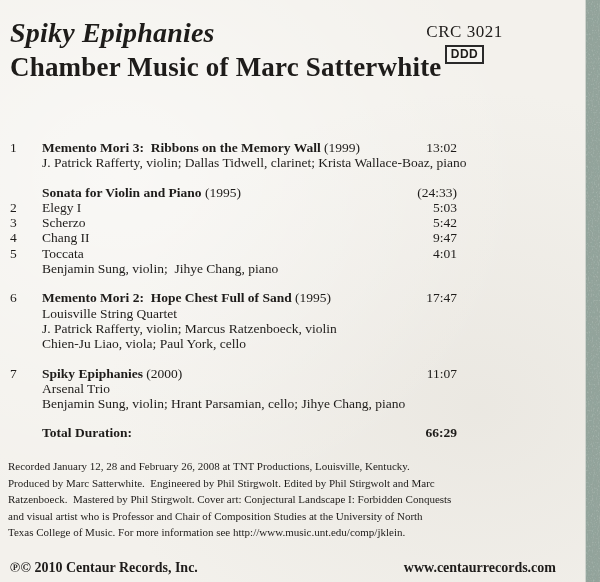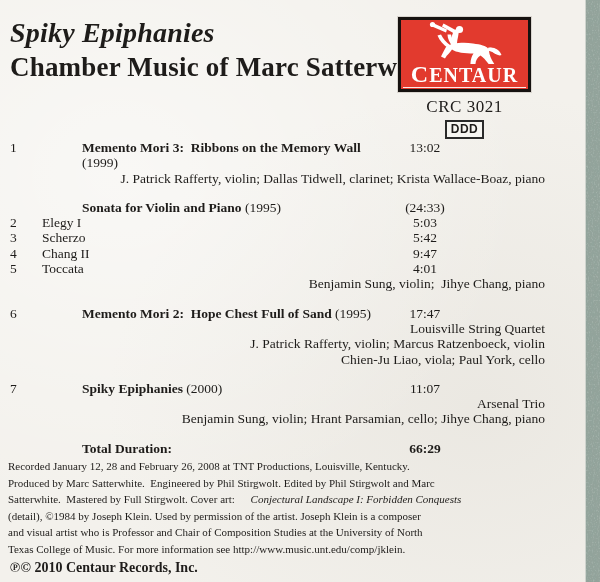--- a/index.html
+++ b/index.html
@@ -37,31 +37,31 @@
     display:inline-block;margin-top:3px;border:2px solid #2a2a2a;background:#f6f5f1;
     font-family:"Liberation Sans","DejaVu Sans",sans-serif;
     font-size:12px;font-weight:bold;line-height:13px;padding:1px 4px;letter-spacing:.5px;
   }
 
   
   .track-list{position:absolute;left:0;top:140px;width:585px;font-size:13.5px;line-height:15.3px;}
   .t-row{display:flex;padding:0 128px 0 10px;}
   .t-num{width:32px;flex:0 0 32px;}
   .t-title{flex:1;white-space:pre-wrap;}
-  .t-title.b{font-weight:bold;margin-left:40px;}
+  .t-title.b{font-weight:bold;}
   .t-year{font-weight:normal;}
-  .t-time{flex:0 0 64px;width:64px;text-align:center;}
+  .t-time{flex:0 0 64px;width:64px;text-align:right;}
   .t-time.b{font-weight:bold;}
-  .perf-row{padding:0 40px 0 42px;white-space:pre-wrap;text-align:right;}
+  .perf-row{padding:0 40px 0 42px;white-space:pre-wrap;}
   .t-spacer{height:14px;}
 
   
   .credits{position:absolute;left:8px;top:458px;width:545px;font-size:11px;line-height:16.6px;}
   .credit-line span{white-space:pre-wrap;}
-  .credit-line .i{font-style:italic;margin-left:13px;}
+  .credit-line .i{}
 
   
   .footer{
     position:absolute;left:0;top:560px;width:586px;display:flex;
     justify-content:space-between;align-items:baseline;
     padding:0 30px 0 10px;box-sizing:border-box;
     font-size:14px;font-weight:bold;
   }
 
   
@@ -72,48 +72,20 @@
 <body>
 
 <div class="page">
 
   <div class="header-titles">
     <div class="album-title">Spiky Epiphanies</div>
     <div class="subtitle">Chamber Music of Marc Satterwhite</div>
   </div>
 
   <div class="logo-block">
-    <div class="logo-box">
-      <div class="logo-red">
-        <span>
-          <svg width="127" height="44" viewBox="0 0 127 44">
-            <g fill="#ffffff">
-
-              <path d="M45,27 C50,23 62,22 72,23.5 C80,24.5 85,26 87,28.5 C89,27 94,28 97,31.5 L94.5,34 C91.5,31.5 89.5,31.5 88,31 C88.5,35 90,39.5 94,45 L89.5,46.5 C85.5,41 82.5,37.5 79.5,35.5 C76,37.5 74,41.5 74.5,46.5 L69.5,46.5 C69,41 70.5,36.5 72.5,33.5 C64,33.5 55,32.5 51,29.5 C49.5,32.5 46,34.5 44,38.5 L40,36.5 C42,32.5 43.5,29.5 45,27 Z"></path>
-
-              <path d="M47,28 C42.5,25 38.5,20.5 36.5,15.5 L40,14.5 C42,18.5 45,22 49,25 Z"></path>
-              <path d="M51.5,26.5 C48.5,22.5 46.5,18.5 46.5,14.5 L50,14.5 C50.5,18 52.5,21.5 55,24 Z"></path>
-
-              <path d="M86.5,28 C93,26.5 98,29.5 100.5,35 C98,36.5 94.5,34 91,31.5 Z"></path>
-
-              <path d="M51,29 C49.5,23 50,16.5 52.5,11.5 C54,8.5 57.5,8.5 58,11 L57,17 C56,21 55.5,25 56.5,29 Z"></path>
-
-              <circle cx="58.5" cy="9.5" r="3.6"></circle>
-
-              <path d="M54,14 L41,6.5 L42.5,3.5 L55.5,10.5 Z"></path>
-
-              <path d="M46,9.5 L32,3 L31,6.5 L45,12.5 Z"></path>
-              <circle cx="31.5" cy="4.5" r="2.6"></circle>
-            </g>
-          </svg>
-        </span>
-        <div class="logo-word"><span class="bigcap">C</span><span title="CENTAUR">ENTAUR</span></div>
-        <div class="logo-underline"></div>
-      </div>
-    </div>
     <div class="catalog">CRC 3021</div>
     <div class="spars">DDD</div>
   </div>
 
   <div class="track-list">
       <div class="t-row">
         <span class="t-num">1</span>
         <span class="t-title b">Memento Mori 3:  Ribbons on the Memory Wall<span class="t-year"> (1999)</span></span>
         <span class="t-time">13:02</span>
       </div>
@@ -166,28 +138,28 @@
       <div class="t-row">
         <span class="t-num"></span>
         <span class="t-title b">Total Duration:</span>
         <span class="t-time b">66:29</span>
       </div>
     </div>
 
   <div class="credits">
       <div class="credit-line"><span>Recorded January 12, 28 and February 26, 2008 at TNT Productions, Louisville, Kentucky.</span></div>
       <div class="credit-line"><span>Produced by Marc Satterwhite.  Engineered by Phil Stirgwolt. Edited by Phil Stirgwolt and Marc</span></div>
-      <div class="credit-line"><span>Satterwhite.  Mastered by Full Stirgwolt. Cover art: </span><span class="i">Conjectural Landscape I: Forbidden Conquests</span></div>
-      <div class="credit-line"><span>(detail), ©1984 by Joseph Klein. Used by permission of the artist. Joseph Klein is a composer</span></div>
+      <div class="credit-line"><span>Ratzenboeck.  Mastered by Phil Stirgwolt. Cover art: </span><span class="i">Conjectural Landscape I: Forbidden Conquests</span></div>
       <div class="credit-line"><span>and visual artist who is Professor and Chair of Composition Studies at the University of North</span></div>
       <div class="credit-line"><span>Texas College of Music. For more information see http://www.music.unt.edu/comp/jklein.</span></div>
     </div>
 
   <div class="footer">
     <span>℗© 2010 Centaur Records, Inc.</span>
+    <span>www.centaurrecords.com</span>
   </div>
 
   <div class="texture-strip">
     <svg width="14" height="582">
       <defs>
         <filter id="marble" x="0" y="0" width="100%" height="100%">
           <feTurbulence type="fractalNoise" baseFrequency="0.35 0.12" numOctaves="4" seed="11"></feTurbulence>
           <feColorMatrix type="matrix" values="0 0 0 0 0.28  0 0 0 0 0.37  0 0 0 0 0.33  0 0 0 1.4 -0.25"></feColorMatrix>
         </filter>
         <filter id="speck" x="0" y="0" width="100%" height="100%">

